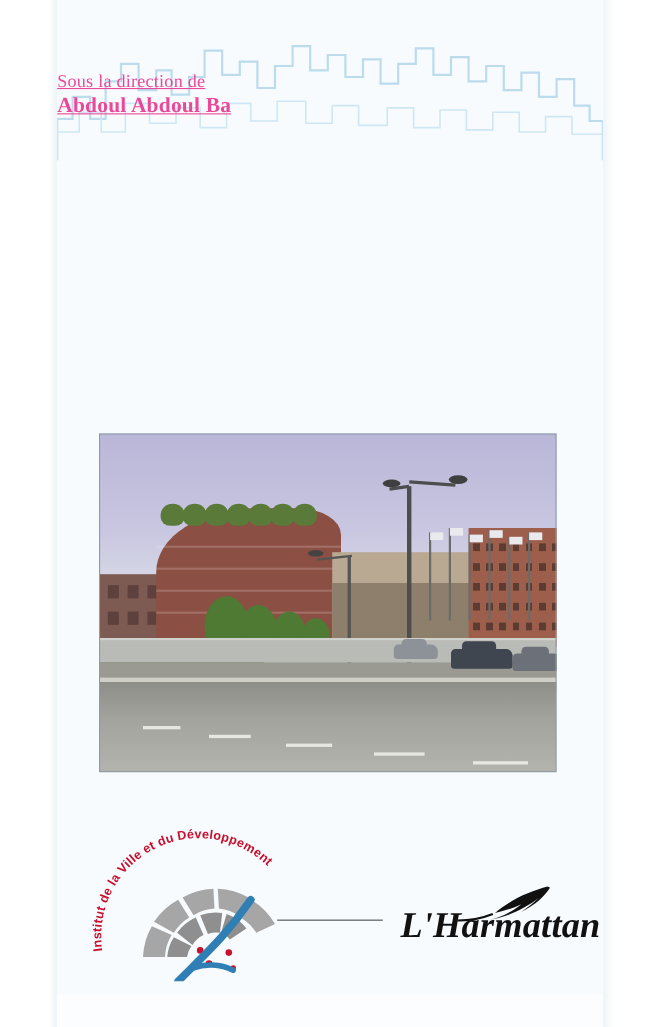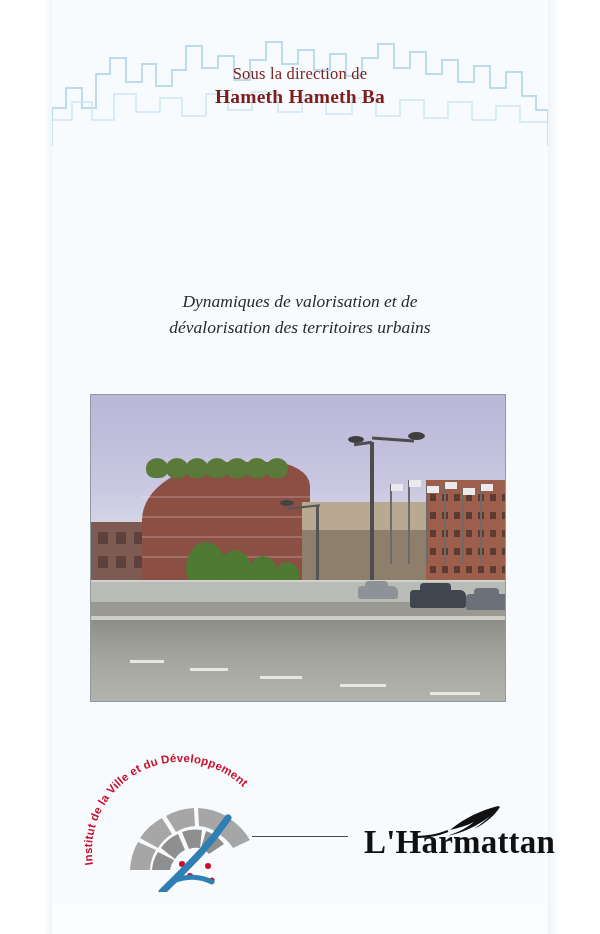--- a/index.html
+++ b/index.html
@@ -30,24 +30,25 @@
   }
 
   
   .skyline {
     position: absolute; left: 52px; top: 24px; width: 496px; height: 122px;
   }
 
   
   .directors {
     position: absolute; left: 52px; top: 64px; width: 496px;
-    text-align: center;
+    text-align: left;
     font-family: "Liberation Serif", serif;
-    color: #7f1d1d;
+    color: #ec4899;
     z-index: 3;
+    text-decoration: underline;
   }
   .directors .line1 { font-size: 16.5px; letter-spacing: .2px; }
   .directors .line2 { font-size: 19.5px; font-weight: 700; margin-top: 2px; letter-spacing: .2px;}
   .directors .line3 { font-size: 17px; margin-top: 2px; letter-spacing: .2px;}
 
   
   .title {
     position: absolute; left: 52px; top: 182px; width: 496px;
     text-align: center;
     color: #3aa8dd;
@@ -190,20 +191,21 @@
   .harmattan {
     position: absolute; left: 356px; top: 806px; width: 170px; height: 64px;
   }
   .harmattan .txt {
     position: absolute; left: 8px; top: 18px;
     font-family: "Liberation Serif", serif;
     font-weight: 700;
     font-size: 33px;
     color: #111;
     letter-spacing: .2px;
+    font-style: italic;
   }
   .harmattan .feather {
     position:absolute; left: 56px; top: -2px; width: 90px; height: 34px;
   }
   .bottom-white {
     position:absolute; left:52px; top:904px; width:496px; height:30px; background:#fbfdfe;
   }
 </style>
 </head>
 <body>
@@ -214,30 +216,26 @@
   <div class="edge-right"></div>
   <div class="page-body"></div>
 
   <svg class="skyline" viewBox="0 0 496 122">
     <polyline fill="none" stroke="#bcdcee" stroke-width="2" points="0,122 0,84 14,84 14,64 30,64 30,84 44,84 44,50 58,50 58,34 74,34 74,58 90,58 90,40 104,40 104,62 120,62 120,46 134,46 134,22 150,22 150,44 166,44 166,32 182,32 182,56 198,56 198,36 214,36 214,18 230,18 230,40 246,40 246,26 262,26 262,46 278,46 278,30 294,30 294,52 310,52 310,34 326,34 326,20 342,20 342,44 358,44 358,28 374,28 374,50 390,50 390,36 406,36 406,58 422,58 422,42 438,42 438,64 454,64 454,48 470,48 470,72 484,72 484,86 496,86 496,122"></polyline>
     <polyline fill="none" stroke="#cfe7f4" stroke-width="1.5" points="0,122 0,96 20,96 20,78 40,78 40,96 62,96 62,70 84,70 84,88 108,88 108,74 130,74 130,92 154,92 154,70 176,70 176,86 200,86 200,68 226,68 226,88 250,88 250,72 274,72 274,90 300,90 300,74 324,74 324,92 348,92 348,76 372,76 372,94 396,94 396,78 420,78 420,96 444,96 444,82 468,82 468,98 496,98 496,122"></polyline>
   </svg>
 
   <div class="directors">
     <div class="line1">Sous la direction de</div>
-    <div class="line2">Hameth Hameth Ba</div>
+    <div class="line2">Abdoul Abdoul Ba</div>
   </div>
 
   <div class="title">
   </div>
 
-  <div class="subtitle">
-    <div>Dynamiques de valorisation et de</div>
-    <div>dévalorisation des territoires urbains</div>
-  </div>
 
   <div class="photo">
     <div class="sky"></div>
 
     <div class="bldg-left">
       <div class="w" style="left:8px;top:10px;width:10px;height:12px;"></div>
       <div class="w" style="left:26px;top:10px;width:10px;height:12px;"></div>
       <div class="w" style="left:44px;top:10px;width:10px;height:12px;"></div>
       <div class="w" style="left:62px;top:10px;width:10px;height:12px;"></div>
       <div class="w" style="left:80px;top:10px;width:10px;height:12px;"></div>

